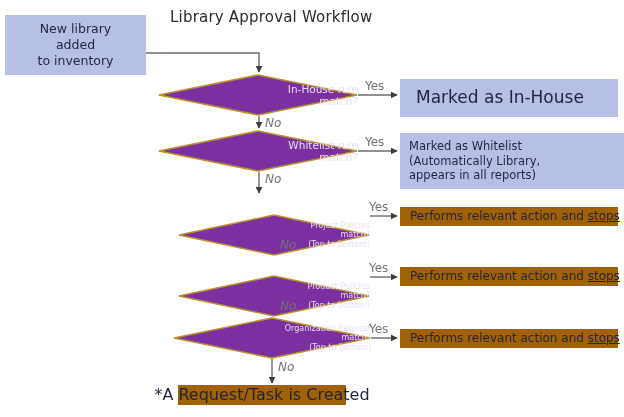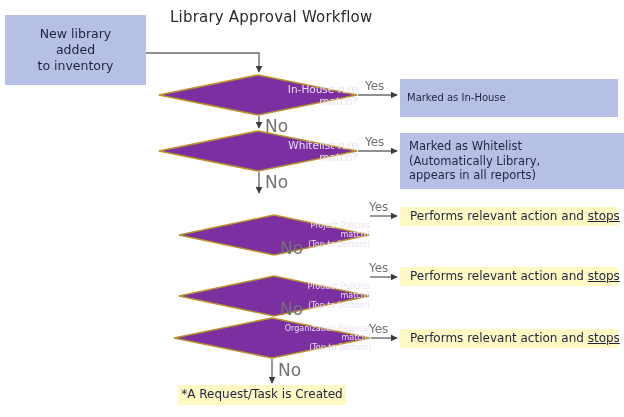--- a/index.html
+++ b/index.html
@@ -34,35 +34,35 @@
     display: flex;
     flex-direction: column;
     justify-content: center;
     color: #1f2340;
     line-height: 1.28;
   }
   .box-blue {
     background: #b6c0e4;
   }
   .box-pink {
-    background: #fef9c3;
+    background: #a16207;
   }
   .box .line { display: block; white-space: nowrap; }
 
   #start-box {
-    left: 5px; top: 15px; width: 141px; height: 70px;
+    left: 5px; top: 15px; width: 141px; height: 60px;
     align-items: center;
     text-align: center;
     font-size: 12.5px;
   }
 
   #result-inhouse {
     left: 400px; top: 79px; width: 218px; height: 38px;
-    padding-left: 7px;
-    font-size: 10px;
+    padding-left: 16px;
+    font-size: 17px;
   }
   #result-whitelist {
     left: 400px; top: 133px; width: 238px; height: 56px;
     padding-left: 9px;
     font-size: 11.5px;
   }
   .result-pink {
     padding-left: 10px;
     font-size: 12px;
     height: 19px;
@@ -70,21 +70,21 @@
     left: 400px;
   }
   #result-project  { top: 207px; }
   #result-product  { top: 267px; }
   #result-org      { top: 329px; }
 
   #final-box {
     left: 178px; top: 385px; width: 168px; height: 20px;
     align-items: center;
     text-align: center;
-    font-size: 12px;
+    font-size: 16px;
   }
   .underline { text-decoration: underline; }
 
   
   .diamond {
     position: absolute;
     width: 200px;
     height: 42px;
   }
   .diamond svg { position: absolute; left: 0; top: 0; }
@@ -118,21 +118,21 @@
   
   .conn { position: absolute; left: 0; top: 0; width: 624px; height: 417px; pointer-events: none; }
 
   
   .elabel {
     position: absolute;
     font-size: 12px;
     color: #737373;
     white-space: nowrap;
   }
-  .elabel-no { font-size: 17px; }
+  .elabel-no { font-size: 12px; font-style: italic; }
 </style>
 </head>
 <body>
 
 <div id="canvas">
 
   <div class="title">Library Approval Workflow</div>
 
   <svg class="conn" viewBox="0 0 624 417">
     <defs>

